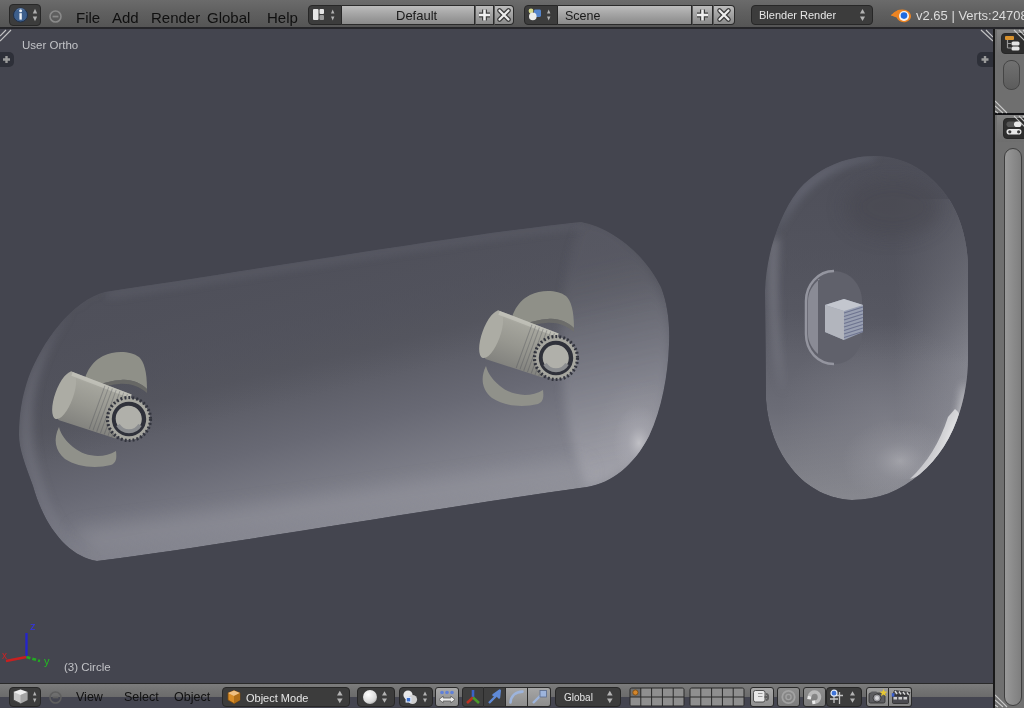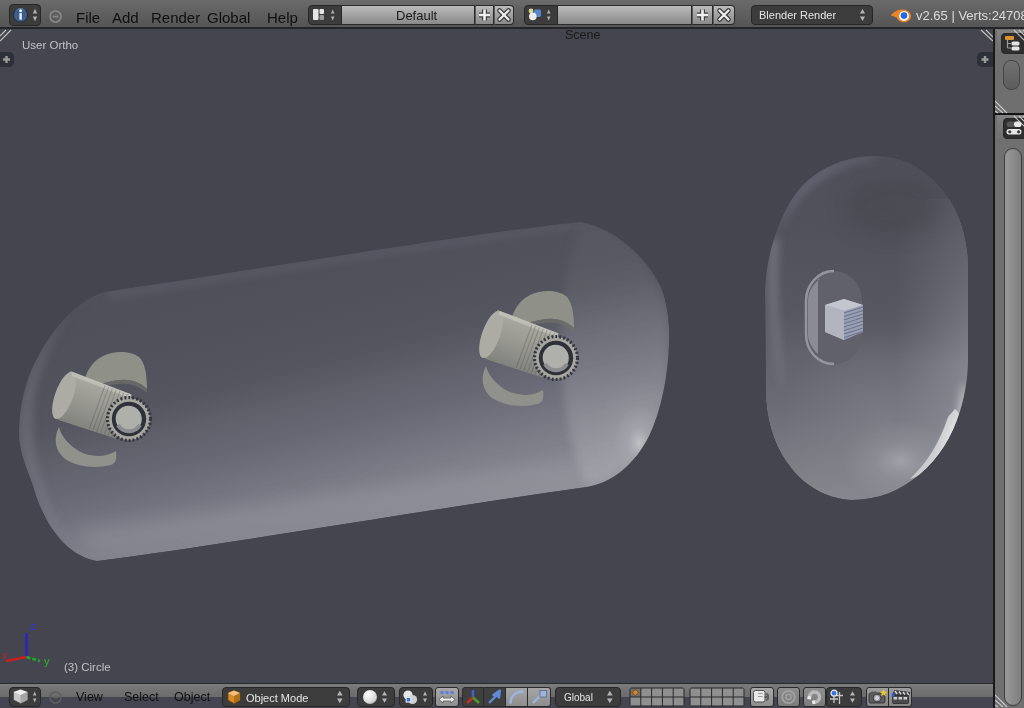--- a/index.html
+++ b/index.html
@@ -299,21 +299,21 @@
 
     <div class="darkwidget" style="left:524px;top:5px;width:34px;height:20px;border-radius:4px 0 0 4px;"></div>
     <svg class="abs" style="left:524px;top:5px;" width="34" height="20" viewBox="0 0 34 20">
       <circle cx="7" cy="6" r="2.4" fill="#d6d98a"></circle>
       <rect x="10" y="4.5" width="7" height="7.5" rx="1.4" fill="#5585cc"></rect>
       <circle cx="8.8" cy="11.4" r="3.8" fill="#ececec"></circle>
       <path d="M23 8.5 L26.4 8.5 L24.7 4.5 Z" fill="#b4b4b4"></path>
       <path d="M23 11.5 L26.4 11.5 L24.7 15.5 Z" fill="#b4b4b4"></path>
     </svg>
     <div class="abs lightfield" style="left:558px;top:5px;width:134px;height:20px;border:1px solid #2a2a2a;border-left:none;box-sizing:border-box;"></div>
-    <div class="abs" style="left:565px;top:9px;font-size:12.5px;color:#1a1a1a;margin-top:19px;">Scene</div>
+    <div class="abs" style="left:565px;top:9px;font-size:12.5px;color:#1a1a1a;">Scene</div>
     <div class="abs lightfield" style="left:692px;top:5px;width:21px;height:20px;border:1px solid #2a2a2a;border-left:1px solid #5a5a5a;box-sizing:border-box;"></div>
     <svg class="abs" style="left:692px;top:5px;" width="21" height="20" viewBox="0 0 21 20">
       <path d="M10.5 4.5 V15.5 M5 10 H16" stroke="#3e3e3e" stroke-width="5" fill="none"></path>
       <path d="M10.5 4.5 V15.5 M5 10 H16" stroke="#efefef" stroke-width="2.6" fill="none"></path>
     </svg>
     <div class="abs lightfield" style="left:713px;top:5px;width:22px;height:20px;border:1px solid #2a2a2a;border-left:1px solid #5a5a5a;border-radius:0 4px 4px 0;box-sizing:border-box;"></div>
     <svg class="abs" style="left:713px;top:5px;" width="22" height="20" viewBox="0 0 22 20">
       <path d="M6.5 5.5 L15.5 14.5 M15.5 5.5 L6.5 14.5" stroke="#3e3e3e" stroke-width="4.6" stroke-linecap="round"></path>
       <path d="M6.5 5.5 L15.5 14.5 M15.5 5.5 L6.5 14.5" stroke="#efefef" stroke-width="2.2" stroke-linecap="round"></path>
     </svg>

